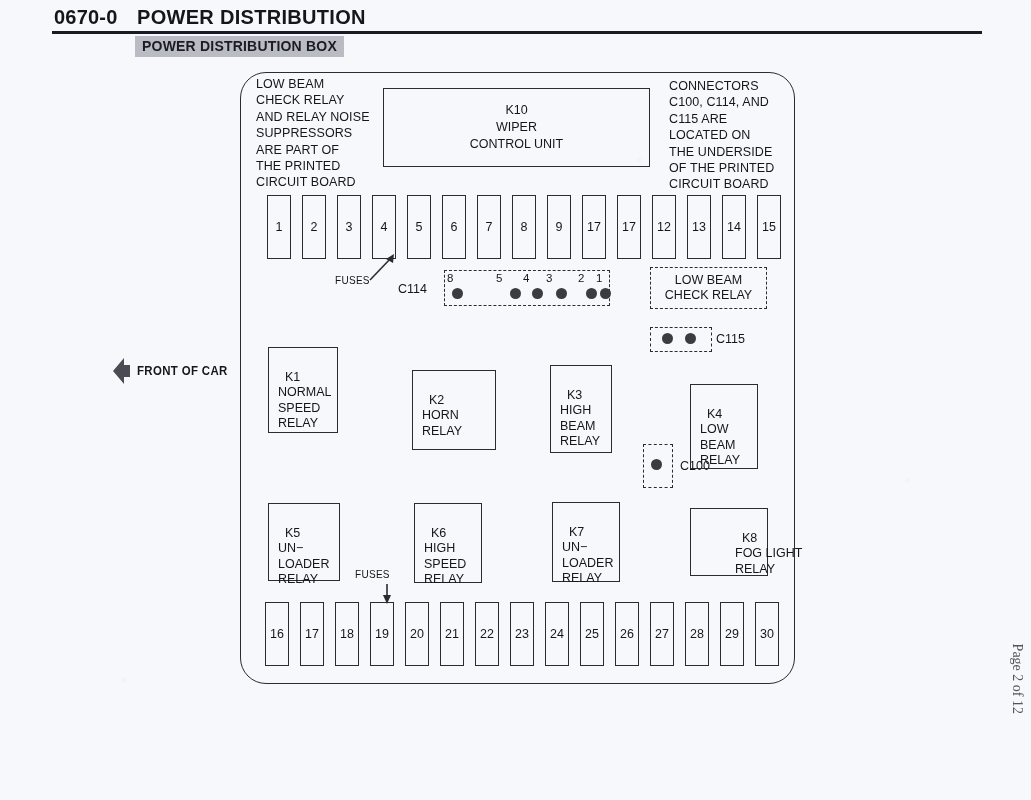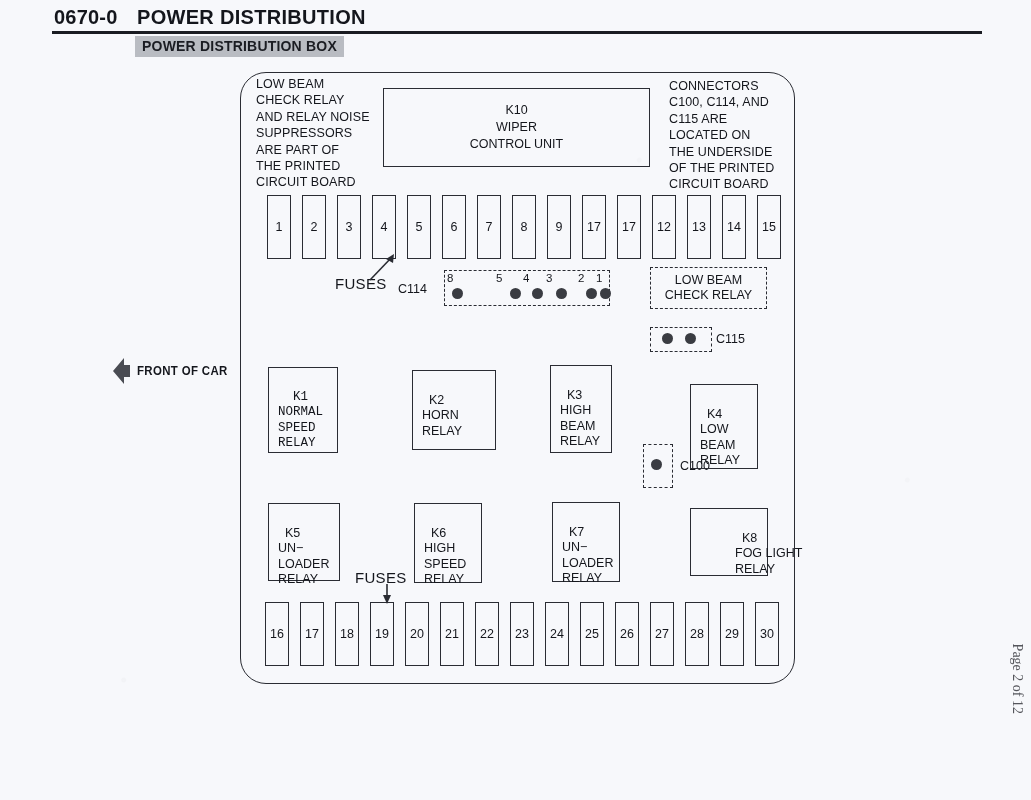--- a/index.html
+++ b/index.html
@@ -76,21 +76,21 @@
   .fuse{
     width:22px;height:62px;border:1.3px solid #2a2c33;margin-right:11px;
     display:flex;align-items:center;justify-content:center;
     font-size:12.5px;background:transparent;
   }
   .fuse:last-child{margin-right:15px;}
   .fuse-row-top{left:267px;top:195px;}
   .fuse-row-bottom{left:265px;top:602px;}
 
   
-  .fuses-label{position:absolute;font-size:15px;letter-spacing:0.3px;}
+  .fuses-label{position:absolute;font-size:10px;letter-spacing:0.3px;}
   .fuses-label-top{left:335px;top:275px;}
   .fuses-label-bottom{left:355px;top:569px;}
   .arrow-svg{position:absolute;}
 
   
   .c-label{position:absolute;font-size:12.5px;}
   .dashed{
     position:absolute;border:1.6px dashed #2a2c33;
   }
   .pin{
@@ -204,21 +204,21 @@
 
 <div class="dashed" style="left:650px;top:327px;width:60px;height:23px;"></div>
 <div class="pin" style="left:662px;top:333px;"></div>
 <div class="pin" style="left:685px;top:333px;"></div>
 <div class="c-label" style="left:716px;top:332px;">C115</div>
 
 <div class="dashed" style="left:643px;top:444px;width:28px;height:42px;"></div>
 <div class="pin" style="left:651px;top:459px;"></div>
 <div class="c-label" style="left:680px;top:459px;">C100</div>
 
-<div class="relay" style="left:268px;top:367px;width:70px;height:86px;font-family:Liberation Mono, monospace;">
+<div class="relay" style="left:268px;top:347px;width:70px;height:86px;">
   <span>K1</span>
 <span>NORMAL
 SPEED
 RELAY</span></div>
 
 <div class="relay" style="left:412px;top:370px;width:84px;height:80px;">
   <span>K2</span>
 <span>HORN
 RELAY</span></div>
 

